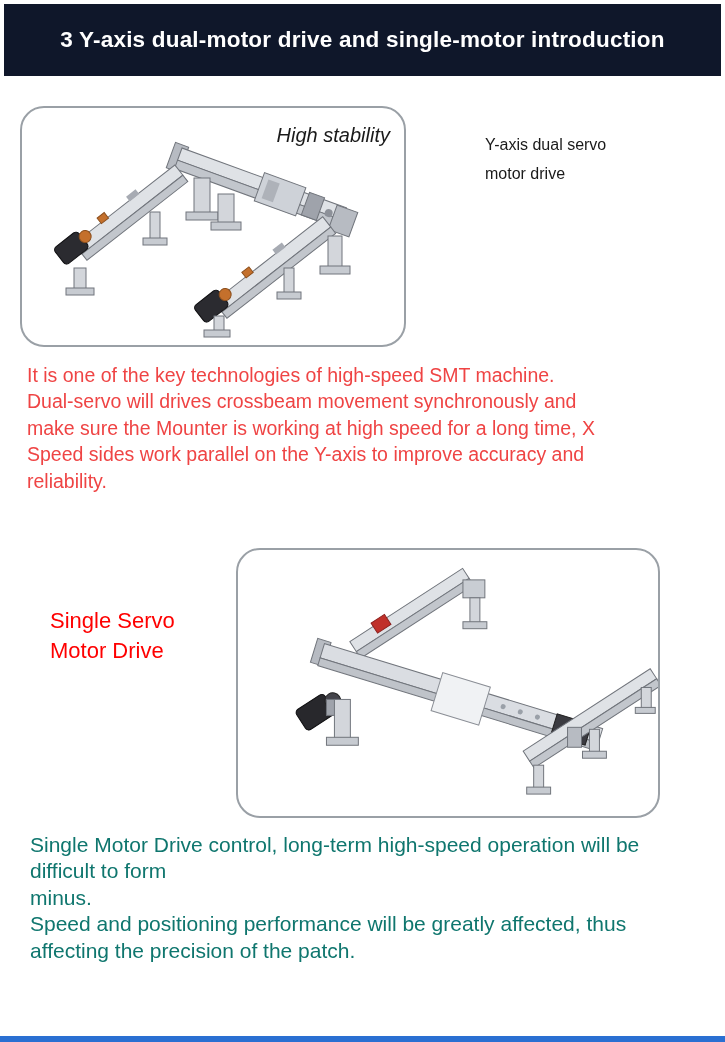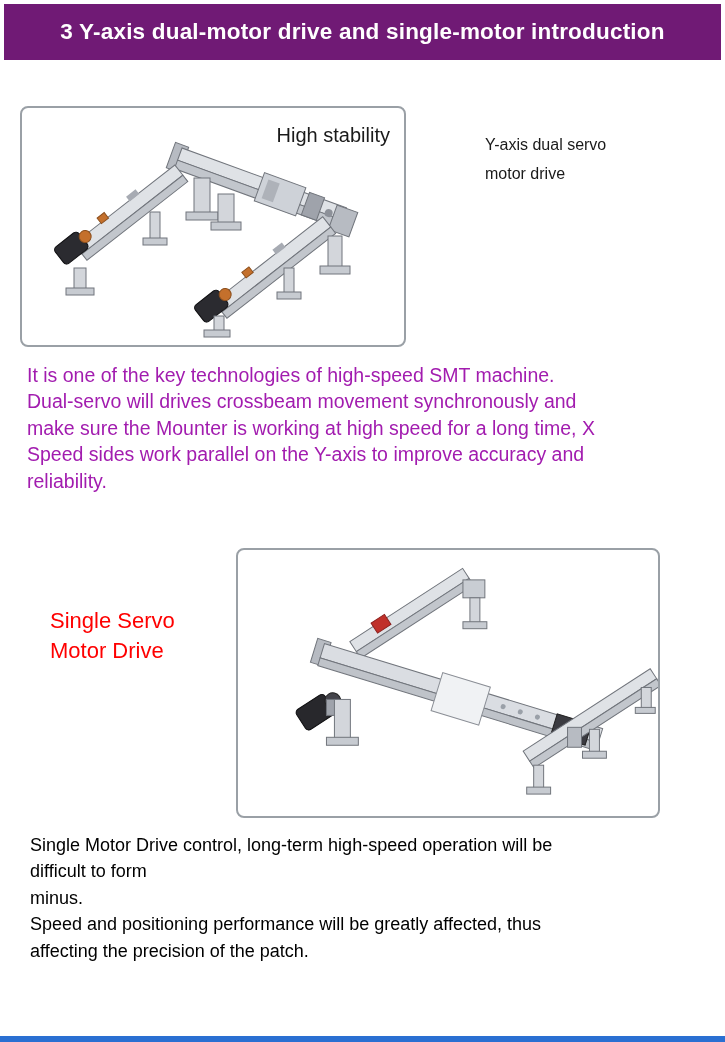--- a/index.html
+++ b/index.html
@@ -2,45 +2,45 @@
 <html><head>
 <meta charset="utf-8">
 <style>
   html,body{margin:0;padding:0;background:#ffffff;}
   #page{
     position:relative;width:725px;height:1042px;background:#ffffff;overflow:hidden;
     font-family:"Liberation Sans","DejaVu Sans",sans-serif;
   }
   .abs{position:absolute;}
   #header-bar{
-    left:4px;top:4px;width:717px;height:56px;background:#701a75;
+    left:4px;top:4px;width:717px;height:72px;background:#0f172a;
     display:flex;align-items:center;justify-content:center;
   }
   #header-title{
     color:#ffffff;font-weight:bold;font-size:22.5px;letter-spacing:0.2px;white-space:nowrap;
   }
   .img-card{
-    background:#ffffff;border:2px solid #9aa0a6;border-radius:8px;box-sizing:border-box;
+    background:#ffffff;border:2px solid #9aa0a6;border-radius:24px;box-sizing:border-box;font-style:italic;
   }
   #dual-card{left:20px;top:106px;width:386px;height:241px;}
   #single-card{left:236px;top:548px;width:424px;height:270px;}
   #dual-photo-label{
     right:14px;top:16px;font-size:20px;color:#1a1a1a;white-space:nowrap;
   }
   #dual-caption{
     left:485px;top:130px;font-size:16px;line-height:29px;color:#1a1a1a;
   }
   #dual-body{
-    left:27px;top:362px;width:680px;font-size:19.5px;line-height:26.4px;color:#a21caf;
+    left:27px;top:362px;width:680px;font-size:19.5px;line-height:26.4px;color:#ef4444;
   }
   #single-caption{
     left:50px;top:606px;font-size:22px;line-height:30px;color:#fe0000;
   }
   #single-body{
-    left:30px;top:832px;width:680px;font-size:18px;line-height:26.4px;color:#000000;
+    left:30px;top:832px;width:680px;font-size:21px;line-height:26.4px;color:#0f766e;
   }
   #footer-bar{
     left:0;bottom:0;width:725px;height:6px;background:#2A6FD2;
   }
   .machine-svg{position:absolute;left:0;top:0;width:100%;height:100%;}
   .line{white-space:nowrap;}
 </style>
 </head>
 <body>
 

